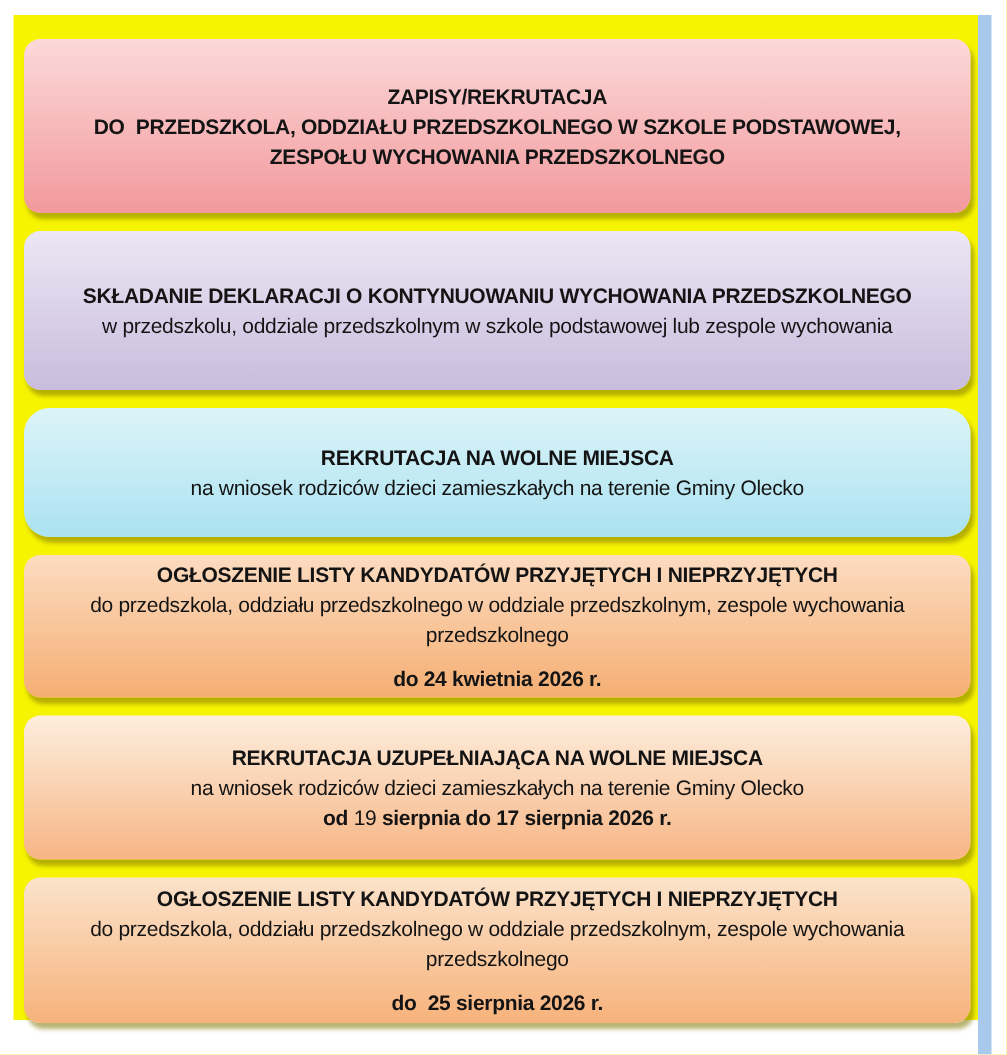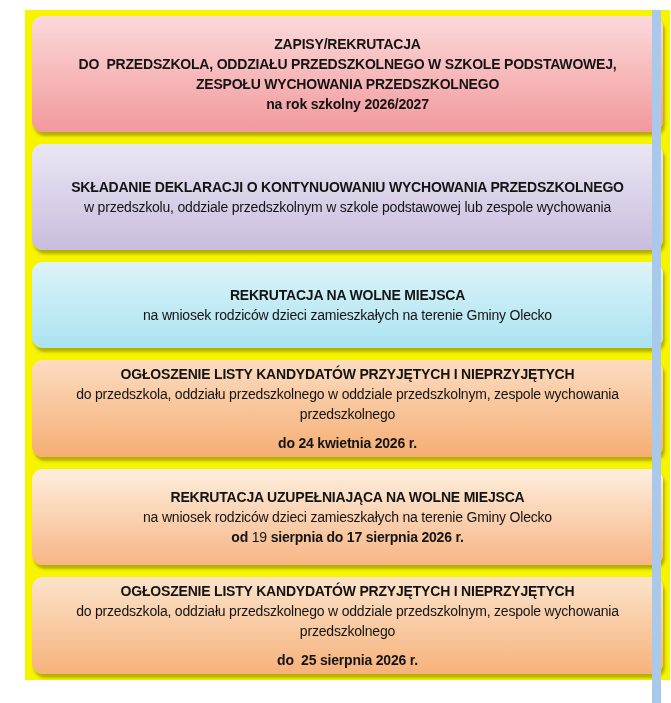--- a/index.html
+++ b/index.html
@@ -9,26 +9,26 @@
     position: relative;
     width: 671px;
     height: 703px;
     background: #ffffff;
     overflow: hidden;
     font-family: "Liberation Sans", sans-serif;
     color: #141414;
   }
   .panel {
     position: absolute;
-    left: 25px;
+    left: 9px;
     top: 10px;
     width: 645px;
     height: 670px;
     box-sizing: border-box;
-    padding: 6px 7px 6px 7px;
+    padding: 16px 7px 6px 7px;
     display: flex;
     flex-direction: column;
     gap: 12px;
   }
   .card {
     box-sizing: border-box;
     width: 100%;
     border-radius: 11px;
     display: flex;
     flex-direction: column;
@@ -59,27 +59,26 @@
 </style>
 </head>
 <body>
 
 <div class="screen" style="background: rgb(255, 255, 255); color: rgb(20, 20, 20);">
   <div class="panel" style="background: rgb(247, 244, 0);">
       <div class="card" style="--g-top: #fcd9da; --g-bottom: #f2999c; min-height: 116px;">
         <div class="line"><span class="b">ZAPISY/REKRUTACJA</span></div>
         <div class="line"><span class="b">DO  PRZEDSZKOLA, ODDZIAŁU PRZEDSZKOLNEGO W SZKOLE PODSTAWOWEJ,</span></div>
         <div class="line"><span class="b">ZESPOŁU WYCHOWANIA PRZEDSZKOLNEGO</span></div>
-        <div class="line"><span class="b">na rok szkolny 2026/2027</span></div>
       </div>
       <div class="card" style="--g-top: #ebe7f4; --g-bottom: #c9bcdd; min-height: 106px;">
         <div class="line"><span class="b">SKŁADANIE DEKLARACJI O KONTYNUOWANIU WYCHOWANIA PRZEDSZKOLNEGO</span></div>
         <div class="line"><span class="r">w przedszkolu, oddziale przedszkolnym w szkole podstawowej lub zespole wychowania</span></div>
       </div>
-      <div class="card" style="--g-top: #dcf4f8; --g-bottom: #abe2f1; min-height: 86px;">
+      <div class="card" style="--g-top: #dcf4f8; --g-bottom: #abe2f1; min-height: 86px; border-radius: 17px;">
         <div class="line"><span class="b">REKRUTACJA NA WOLNE MIEJSCA</span></div>
         <div class="line"><span class="r">na wniosek rodziców dzieci zamieszkałych na terenie Gminy Olecko</span></div>
       </div>
       <div class="card" style="--g-top: #fcdcc1; --g-bottom: #f5ae73; min-height: 95px;">
         <div class="line"><span class="b">OGŁOSZENIE LISTY KANDYDATÓW PRZYJĘTYCH I NIEPRZYJĘTYCH</span></div>
         <div class="line"><span class="r">do przedszkola, oddziału przedszkolnego w oddziale przedszkolnym, zespole wychowania</span></div>
         <div class="line"><span class="r">przedszkolnego</span></div>
         <div class="line gap"><span class="b">do 24 kwietnia 2026 r.</span></div>
       </div>
       <div class="card" style="--g-top: #fdeedd; --g-bottom: #f7b585; min-height: 96px;">

